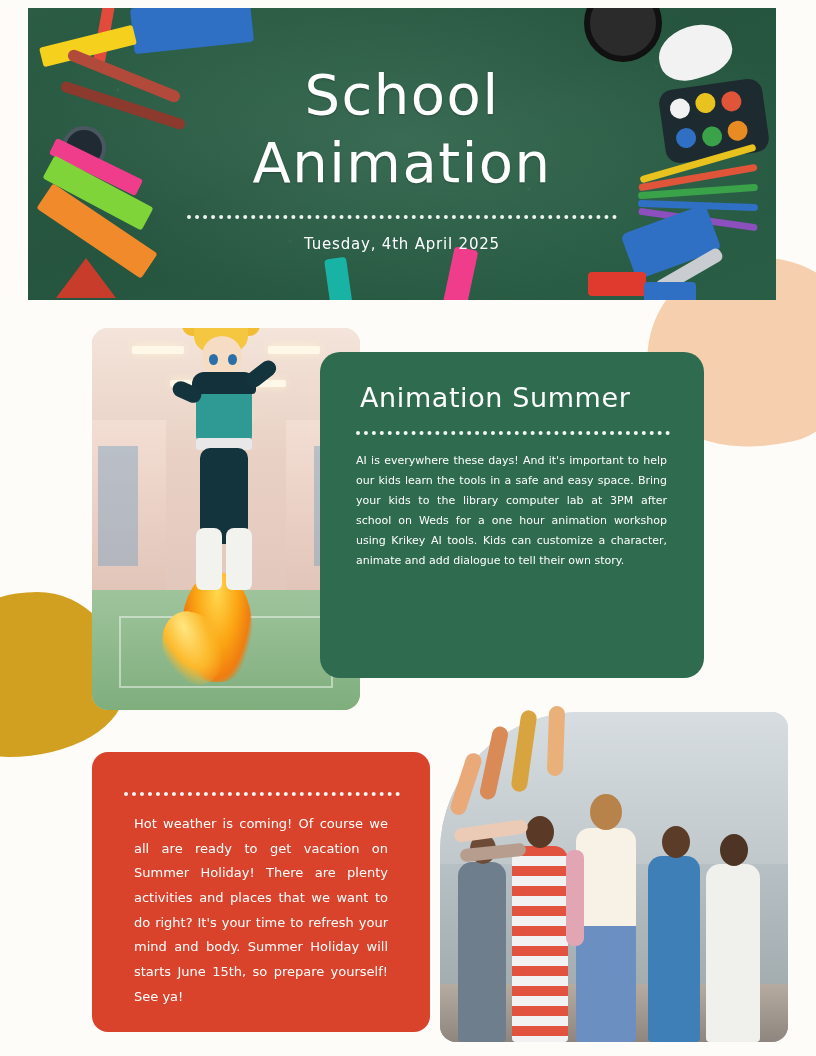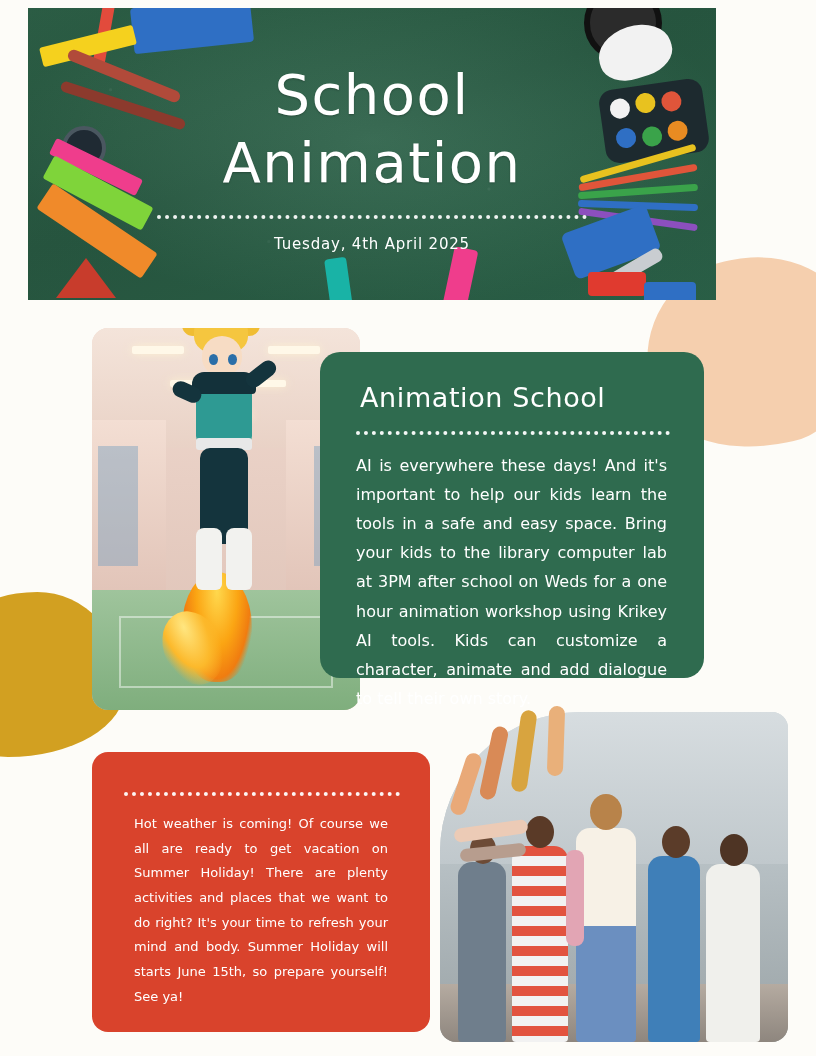--- a/index.html
+++ b/index.html
@@ -36,21 +36,21 @@
     height: 165px;
     background: #d2a021;
     border-radius: 55% 45% 60% 40% / 50% 58% 42% 50%;
   }
 
   
   .banner {
     position: absolute;
     left: 28px;
     top: 8px;
-    width: 688px;
+    width: 748px;
     height: 292px;
     background: #ef4444;
     overflow: hidden;
     z-index: 2;
   }
   .banner-inner {
     position: absolute;
     inset: 0;
     background:
       radial-gradient(ellipse at 50% 45%, rgba(255,255,255,0.07), rgba(0,0,0,0.12) 75%),
@@ -312,21 +312,21 @@
   .card-title {
     font-size: 27px;
     letter-spacing: 0.6px;
     margin: 4px 0 0 10px;
   }
   .dotted-rule {
     border-top: 4px dotted rgba(255,255,255,0.95);
     margin: 18px 4px 16px 6px;
   }
   .card-body {
-    font-size: 16px;
+    font-size: 11px;
     line-height: 1.82;
     text-align: justify;
     margin: 0 7px 0 6px;
   }
 
   
   .sec2-card {
     position: absolute;
     left: 92px; top: 752px;
     width: 338px; height: 280px;
@@ -468,21 +468,21 @@
       <div class="hero-arm-l"></div>
       <div class="hero-arm-r"></div>
       <div class="hero-belt"></div>
       <div class="hero-legs"></div>
       <div class="hero-boot-l"></div>
       <div class="hero-boot-r"></div>
     </div>
   </div>
 
   <div class="sec1-card">
-    <div class="card-title">Animation School</div>
+    <div class="card-title">Animation Summer</div>
     <div class="dotted-rule"></div>
     <div class="card-body">AI is everywhere these days! And it's important to help our kids learn the tools in a safe and easy space. Bring your kids to the library computer lab at 3PM after school on Weds for a one hour animation workshop using Krikey AI tools. Kids can customize a character, animate and add dialogue to tell their own story.</div>
   </div>
 </div>
 
 <div class="sec2-photo">
   <div class="bg-building"></div>
   <div class="ground"></div>
   <div class="kids">
 

